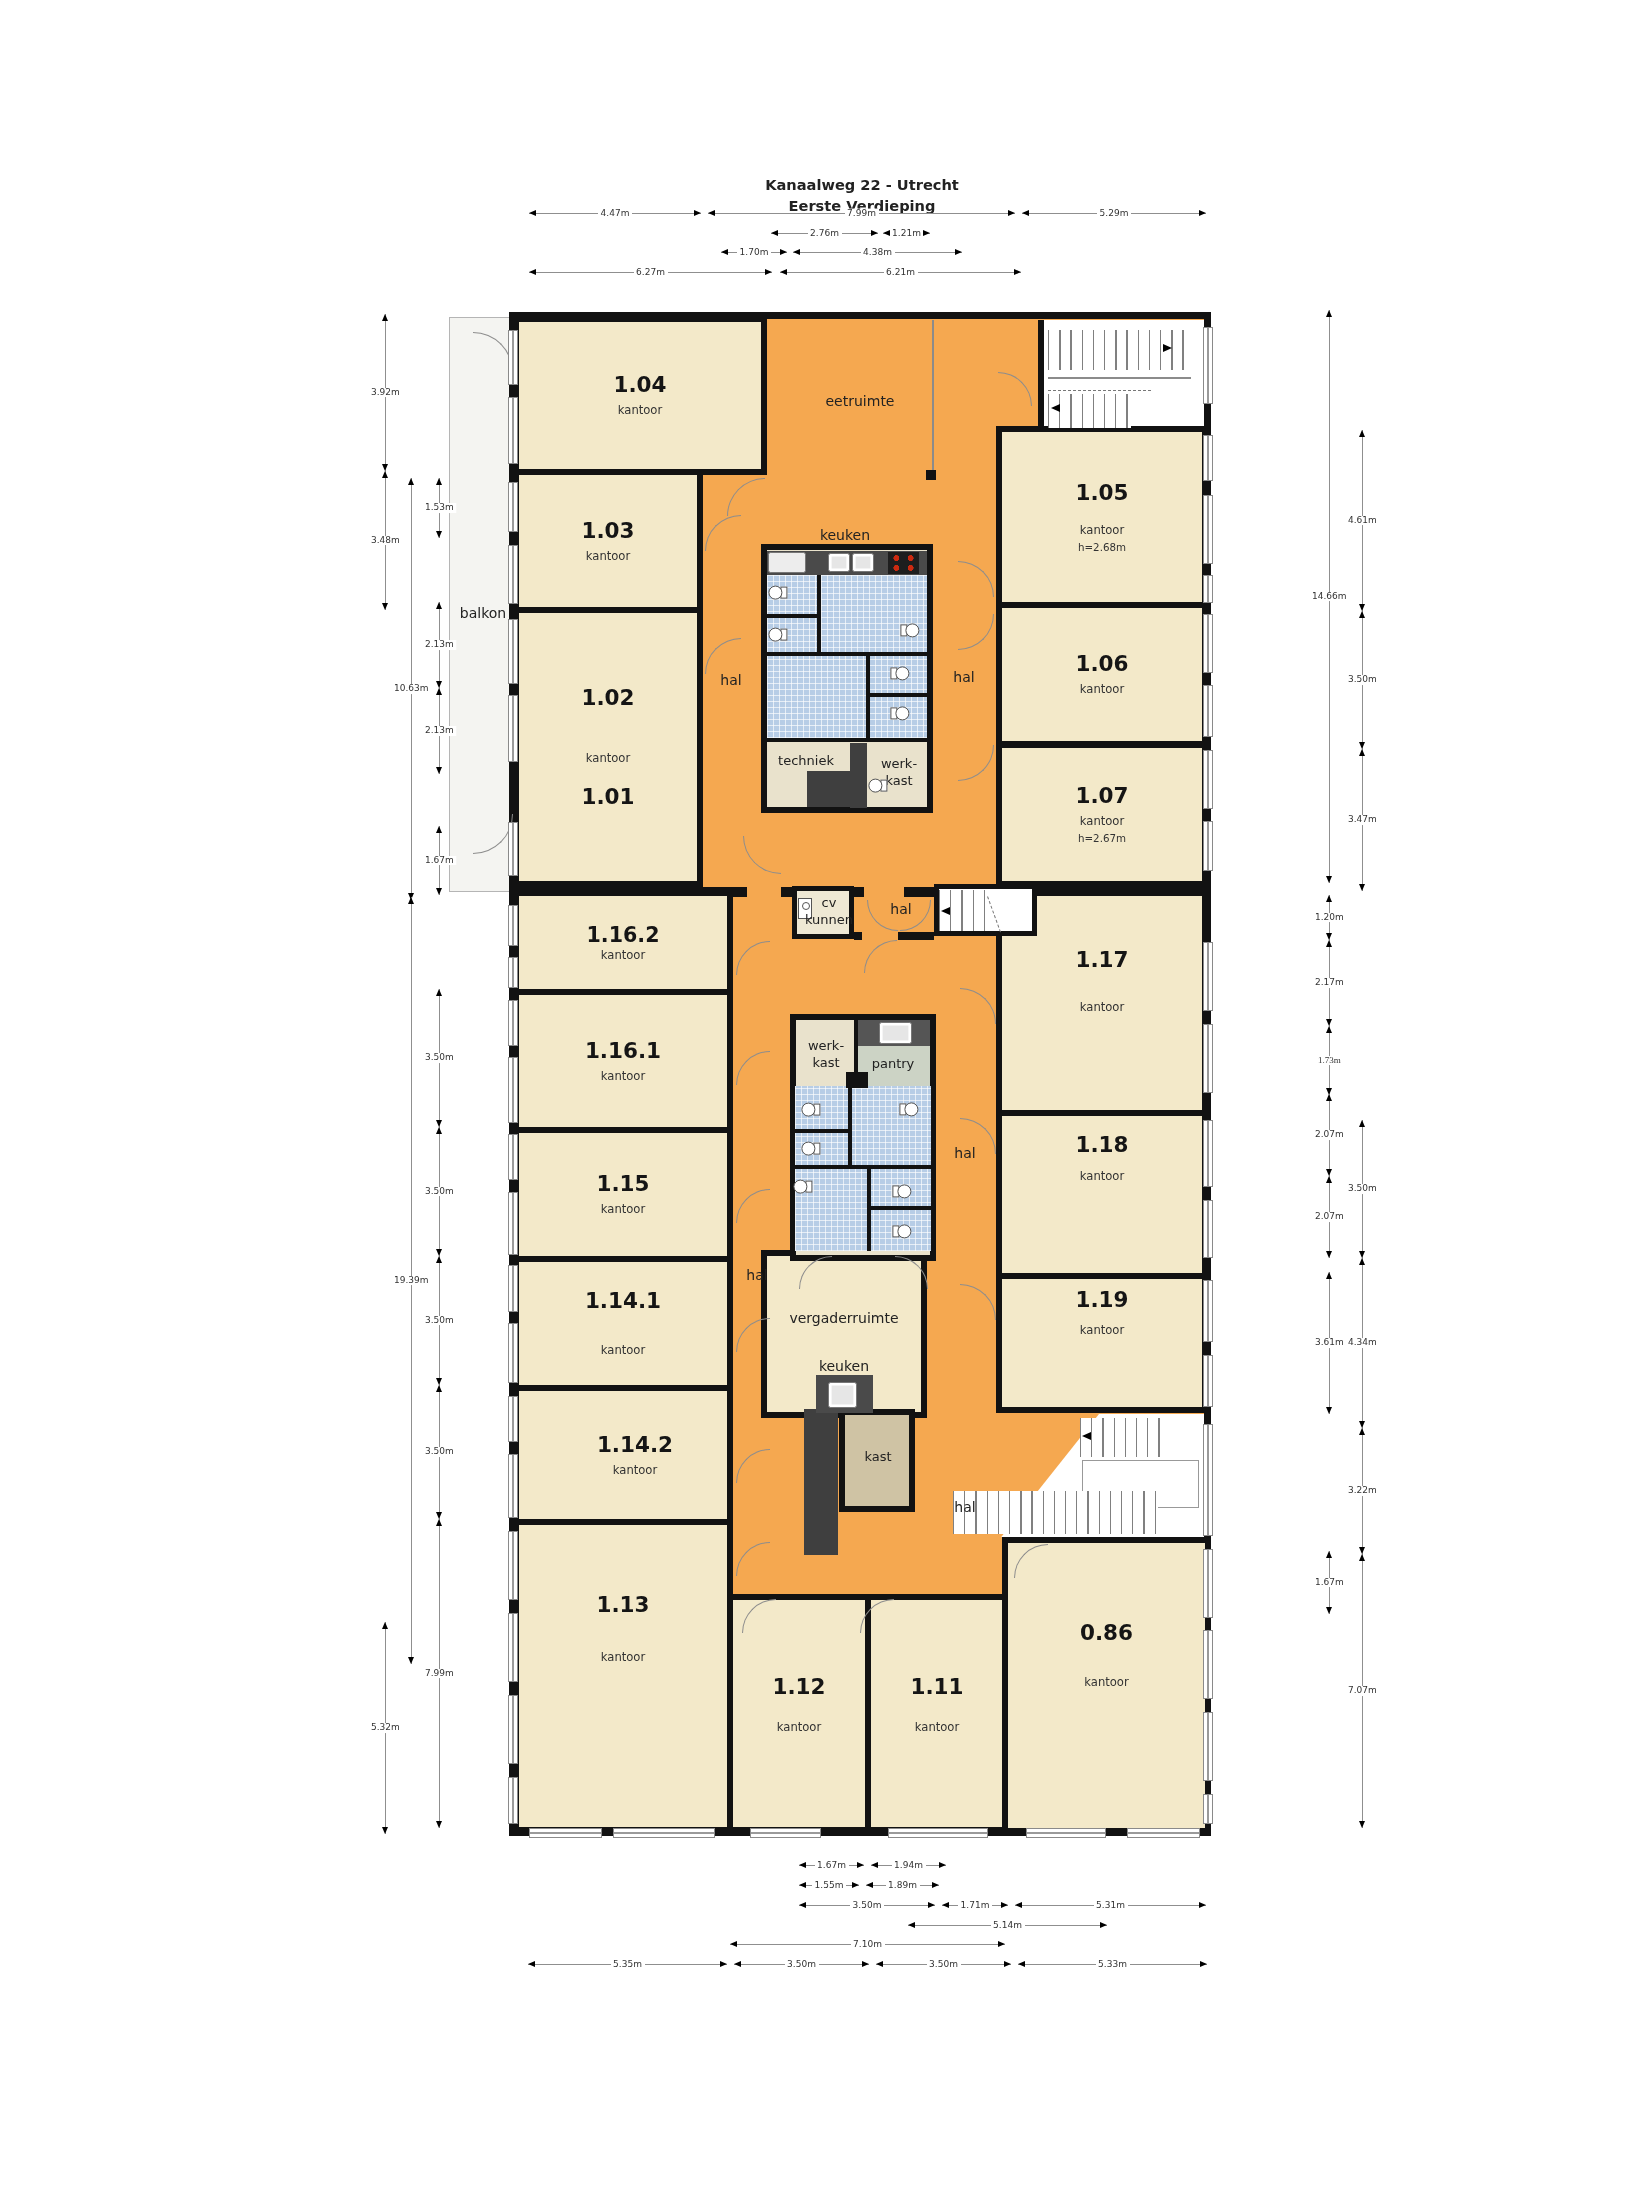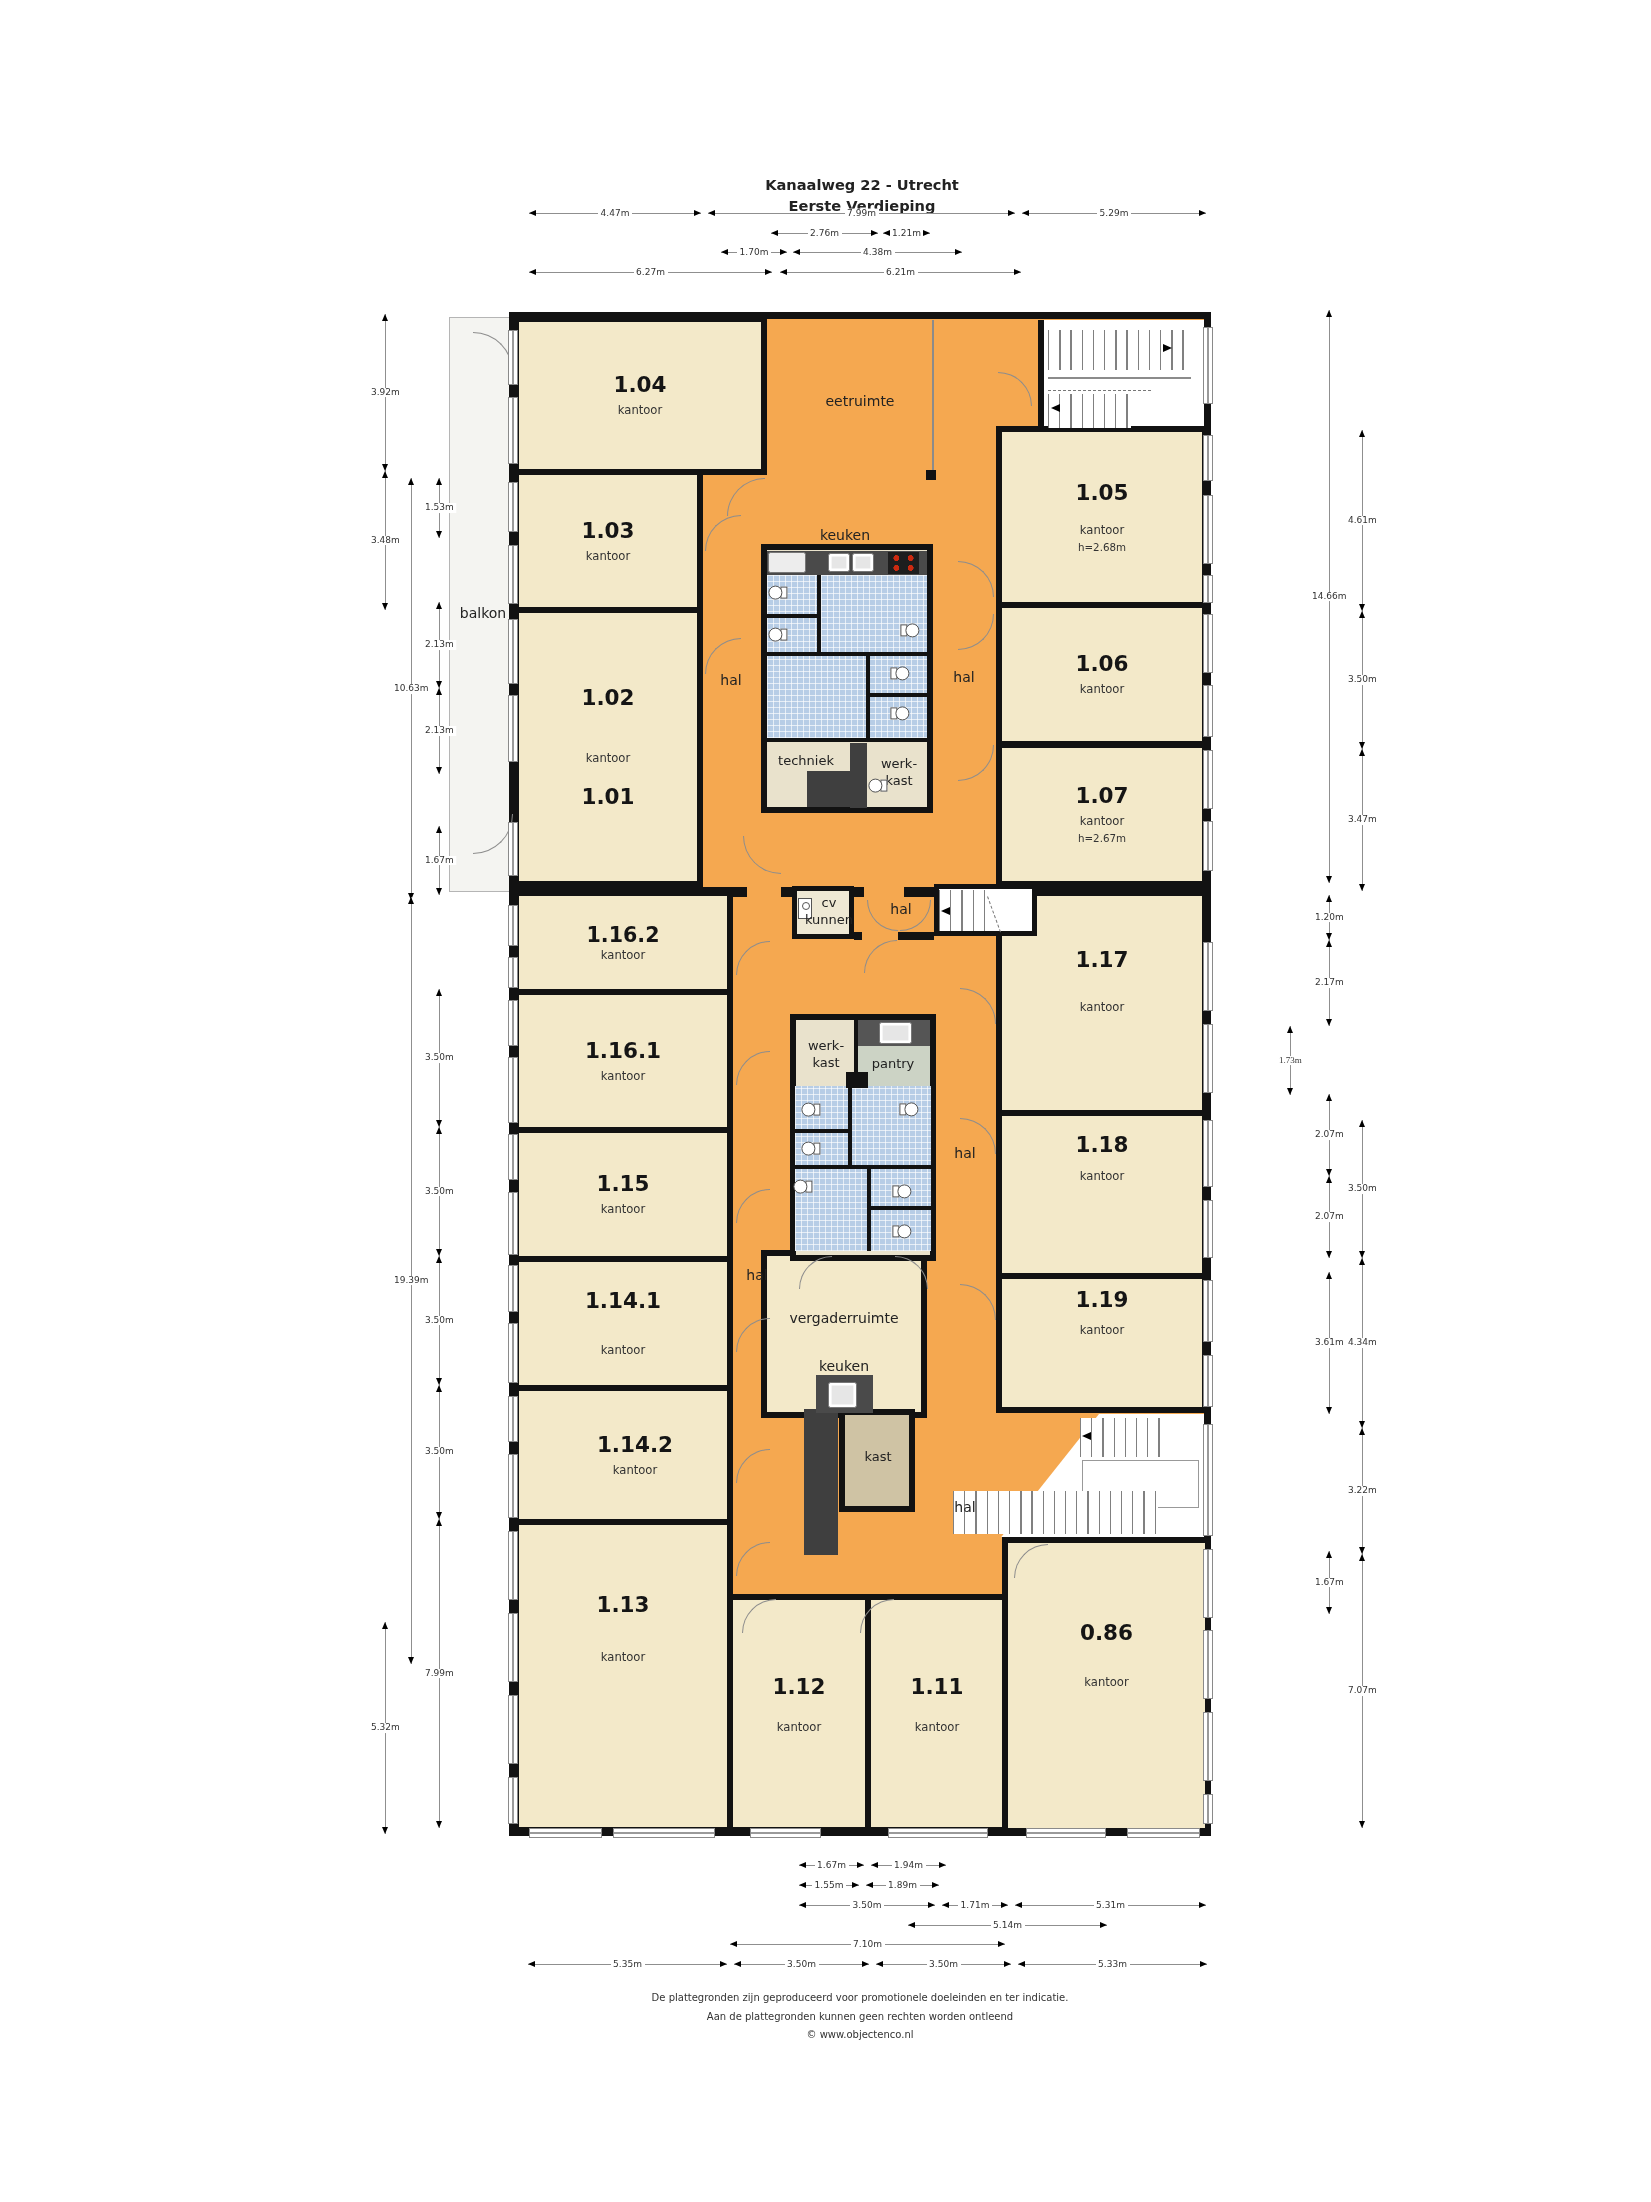--- a/index.html
+++ b/index.html
@@ -377,21 +377,21 @@
       </div>
       <div class="dim-v" style="left: 1362px; top: 749px; height: 142px; width: 0px;">
         <span class="dlab">3.47m</span>
       </div>
       <div class="dim-v" style="left: 1329px; top: 895px; height: 45px; width: 0px;">
         <span class="dlab">1.20m</span>
       </div>
       <div class="dim-v" style="left: 1329px; top: 940px; height: 86px; width: 0px;">
         <span class="dlab">2.17m</span>
       </div>
-      <div class="dim-v" style="left: 1290px; top: 1026px; height: 69px; width: 0px; font-family: Liberation Serif, serif;">
+      <div class="dim-v" style="left: 1329px; top: 1026px; height: 69px; width: 0px; font-family: Liberation Serif, serif;">
         <span class="dlab">1.73m</span>
       </div>
       <div class="dim-v" style="left: 1329px; top: 1094px; height: 82px; width: 0px;">
         <span class="dlab">2.07m</span>
       </div>
       <div class="dim-v" style="left: 1329px; top: 1176px; height: 82px; width: 0px;">
         <span class="dlab">2.07m</span>
       </div>
       <div class="dim-v" style="left: 1329px; top: 1272px; height: 142px; width: 0px;">
         <span class="dlab">3.61m</span>
@@ -495,19 +495,14 @@
       <div class="wc" style="left: 902px; top: 1100px; transform: rotate(-90deg);"></div>
       <div class="wc" style="left: 796px; top: 1177px; transform: rotate(90deg);"></div>
       <div class="wc" style="left: 895px; top: 1182px; transform: rotate(-90deg);"></div>
       <div class="wc" style="left: 895px; top: 1222px; transform: rotate(-90deg);"></div>
       <div class="sarrow r" style="left: 1163px; top: 344px;"></div>
       <div class="sarrow l" style="left: 1051px; top: 404px;"></div>
       <div class="sarrow l" style="left: 941px; top: 907px;"></div>
       <div class="sarrow l" style="left: 1082px; top: 1432px;"></div>
     </div>
 
-  <div class="footer">
-    <div>De plattegronden zijn geproduceerd voor promotionele doeleinden en ter indicatie.</div>
-    <div>Aan de plattegronden kunnen geen rechten worden ontleend</div>
-    <div>© www.objectenco.nl</div>
-  </div>
 </div>
 
 
 </body></html>

